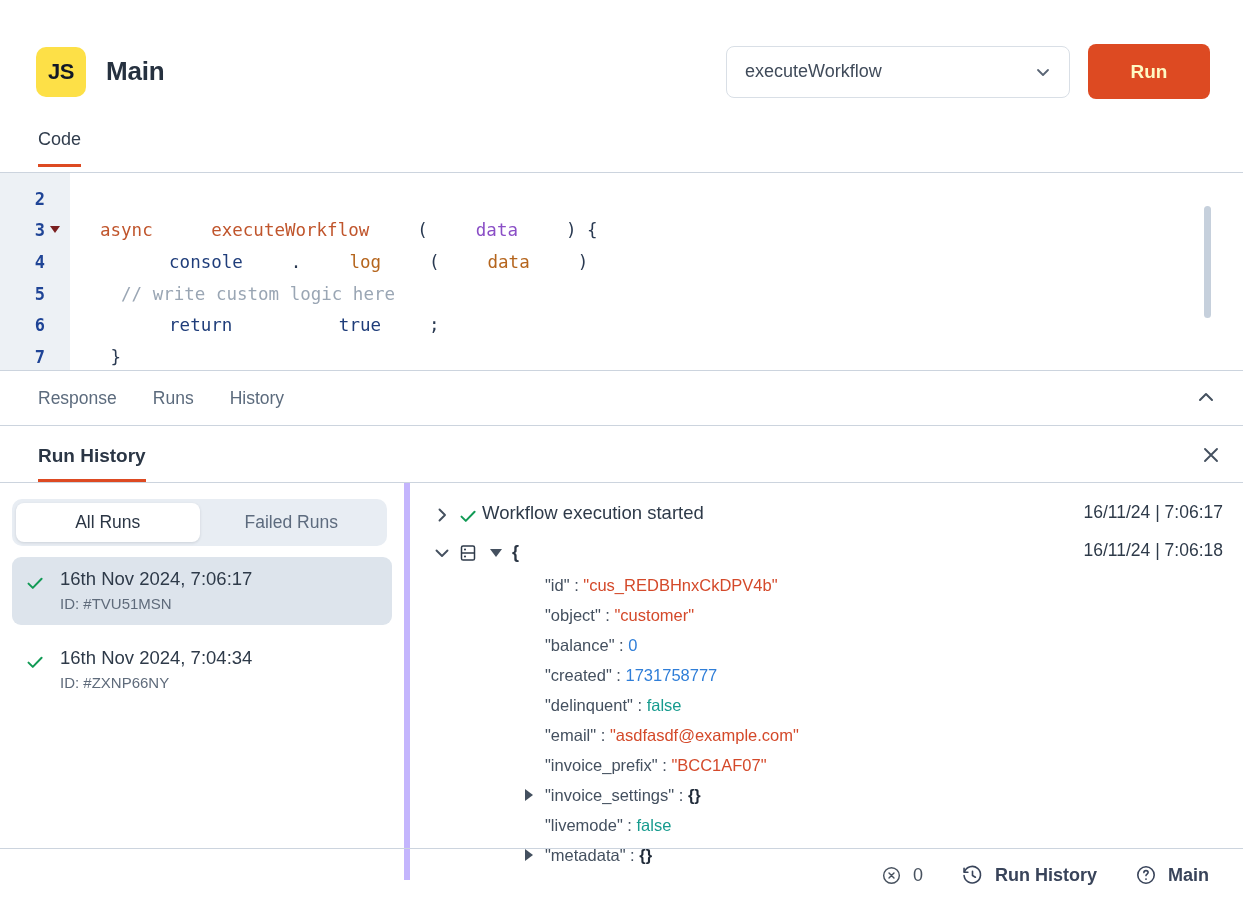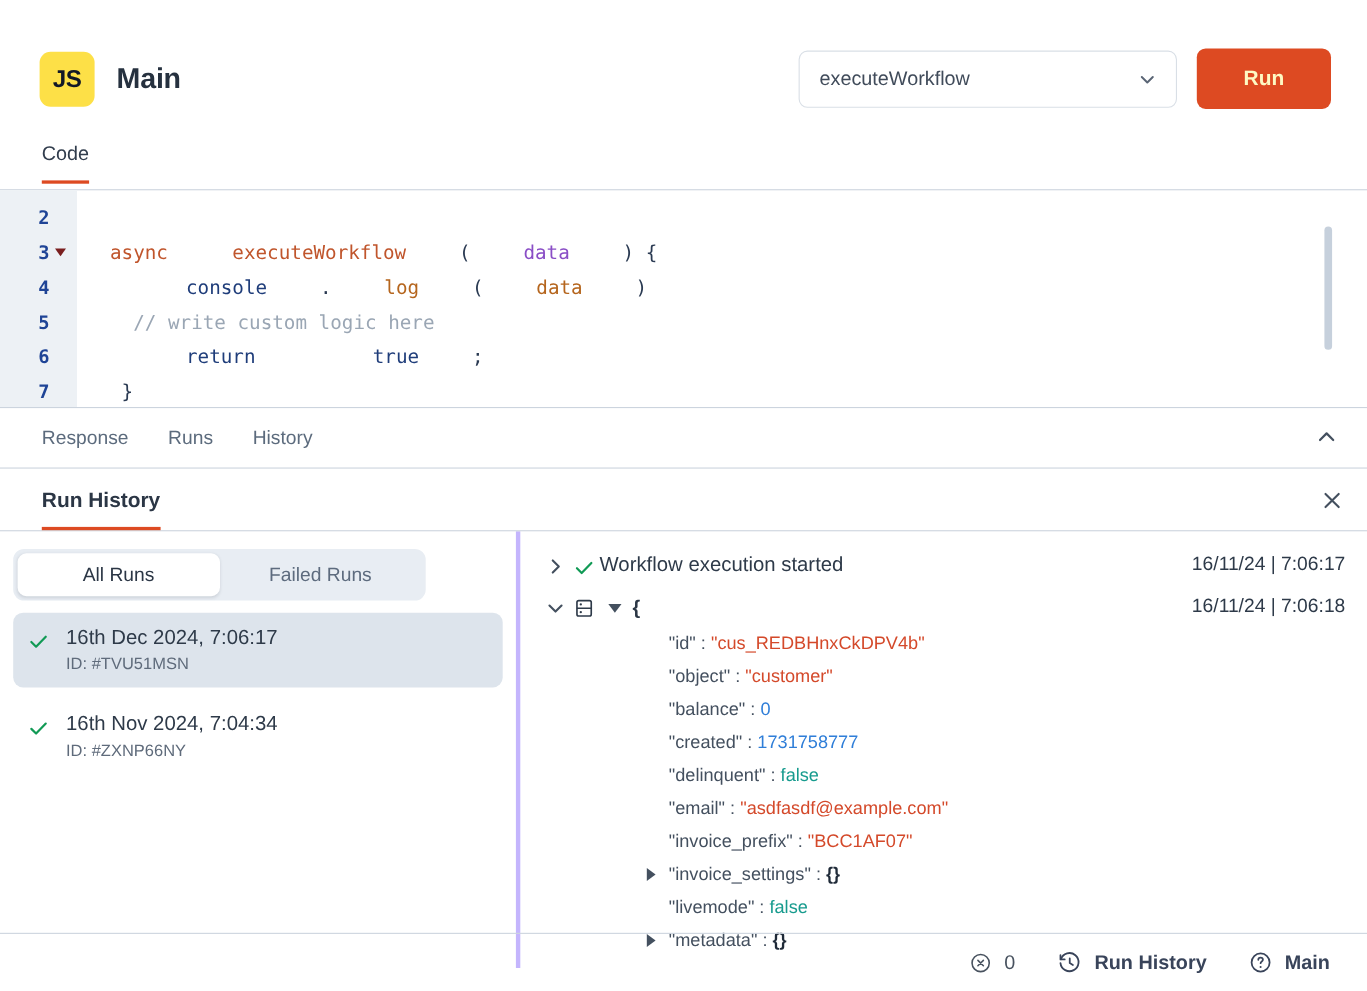--- a/index.html
+++ b/index.html
@@ -143,22 +143,22 @@
   .rh-title {
     font-size: 19px; font-weight: bold; color: #2b3645;
     padding-bottom: 12px;
     border-bottom: 3px solid #dd4a22;
   }
   .rh-close { position: absolute; right: 21px; top: 18px; display:flex; cursor: pointer; }
 
   .rh-body { display: flex; height: 397px; }
 
   .runs-pane {
-    width: 473px;
-    border-right: 4px solid #c4b5fd;
+    width: 410px;
+    border-right: 6px solid #c4b5fd;
     padding: 16px 12px 0 12px;
   }
   .seg-control {
     display: flex;
     background: #e8edf3;
     border-radius: 10px;
     padding: 4px;
     width: 375px;
     height: 47px;
   }
@@ -314,21 +314,21 @@
   <div class="runs-pane">
     <div class="seg-control" id="segctl">
         <div class="seg active">All Runs</div>
         <div class="seg">Failed Runs</div>
       </div>
     <div id="runlist">
         <div class="run-item selected">
           <span class="run-check"><svg width="22" height="22" viewBox="0 0 22 22">
               <path d="M4.5 11.6l4.3 4.3L17.6 6.8" fill="none" stroke="#119a55" stroke-width="2" stroke-linecap="round" stroke-linejoin="round"></path>
             </svg></span>
-          <span><span class="run-date">16th Dec 2024, 7:06:17</span><div class="run-id">ID: #TVU51MSN</div></span>
+          <span><span class="run-date">16th Nov 2024, 7:06:17</span><div class="run-id">ID: #TVU51MSN</div></span>
         </div>
         <div class="run-item">
           <span class="run-check"><svg width="22" height="22" viewBox="0 0 22 22">
               <path d="M4.5 11.6l4.3 4.3L17.6 6.8" fill="none" stroke="#119a55" stroke-width="2" stroke-linecap="round" stroke-linejoin="round"></path>
             </svg></span>
           <span><span class="run-date">16th Nov 2024, 7:04:34</span><div class="run-id">ID: #ZXNP66NY</div></span>
         </div>
       </div>
   </div>
   <div class="logs-pane">

